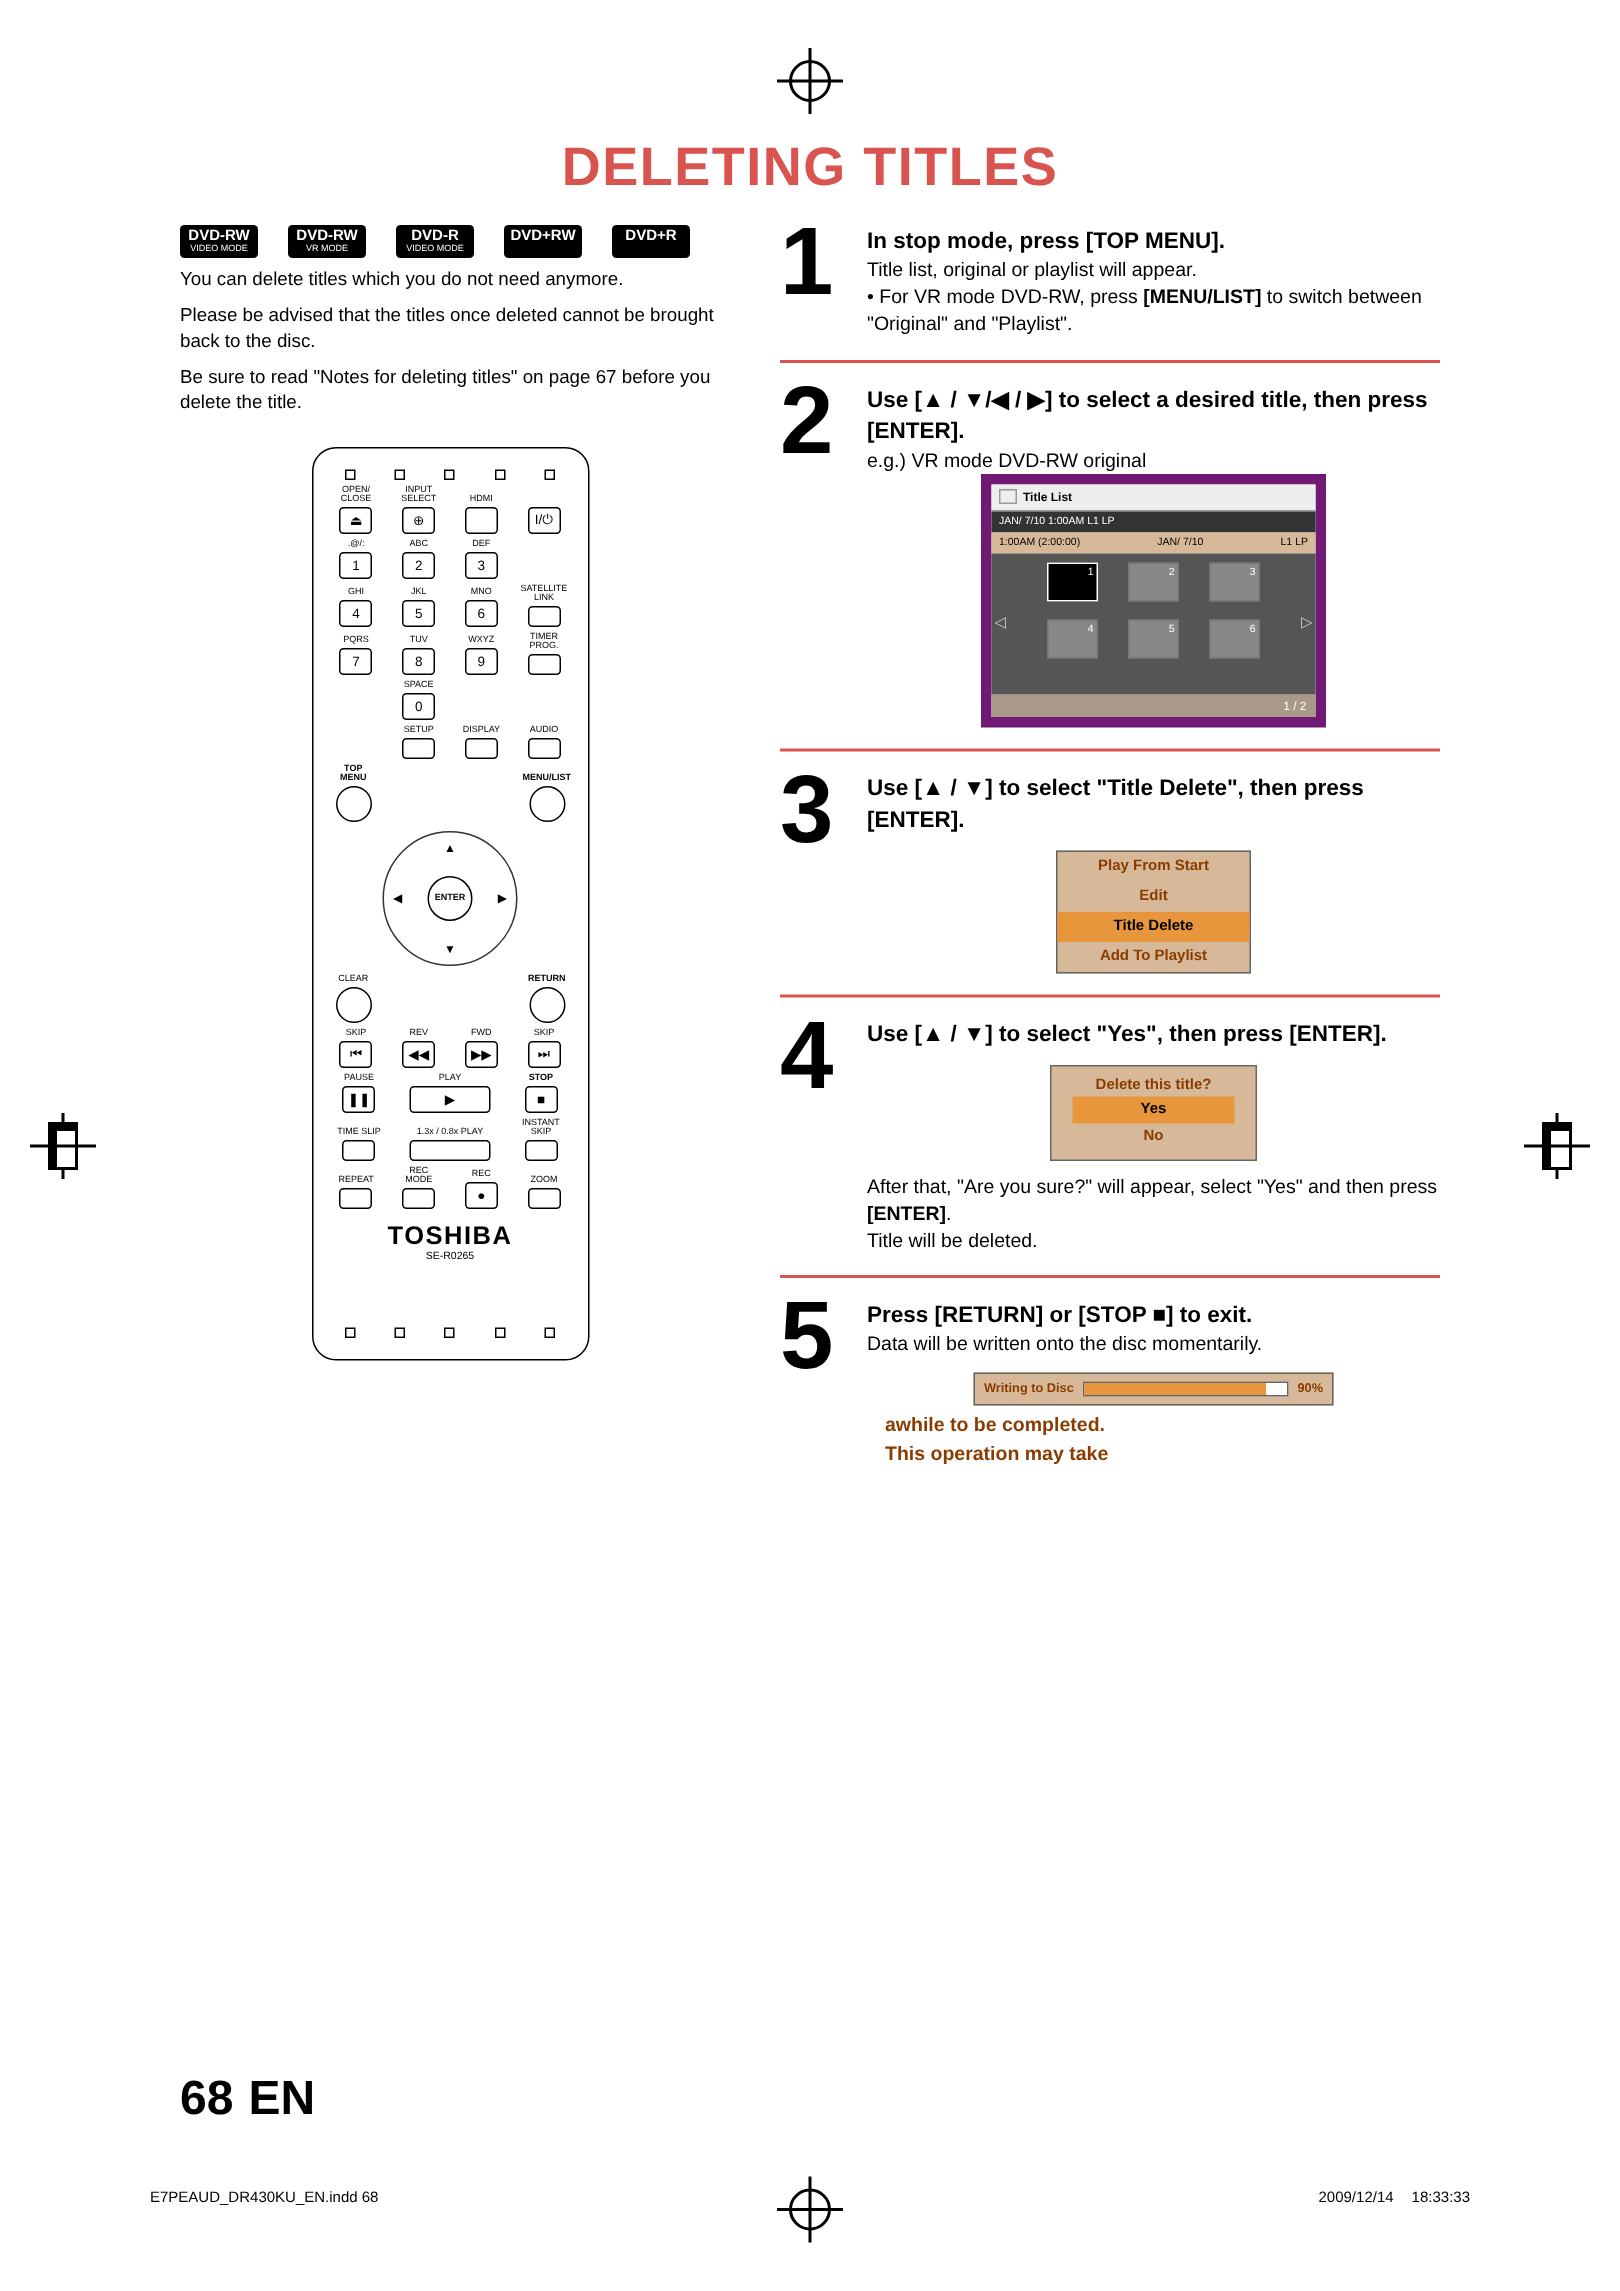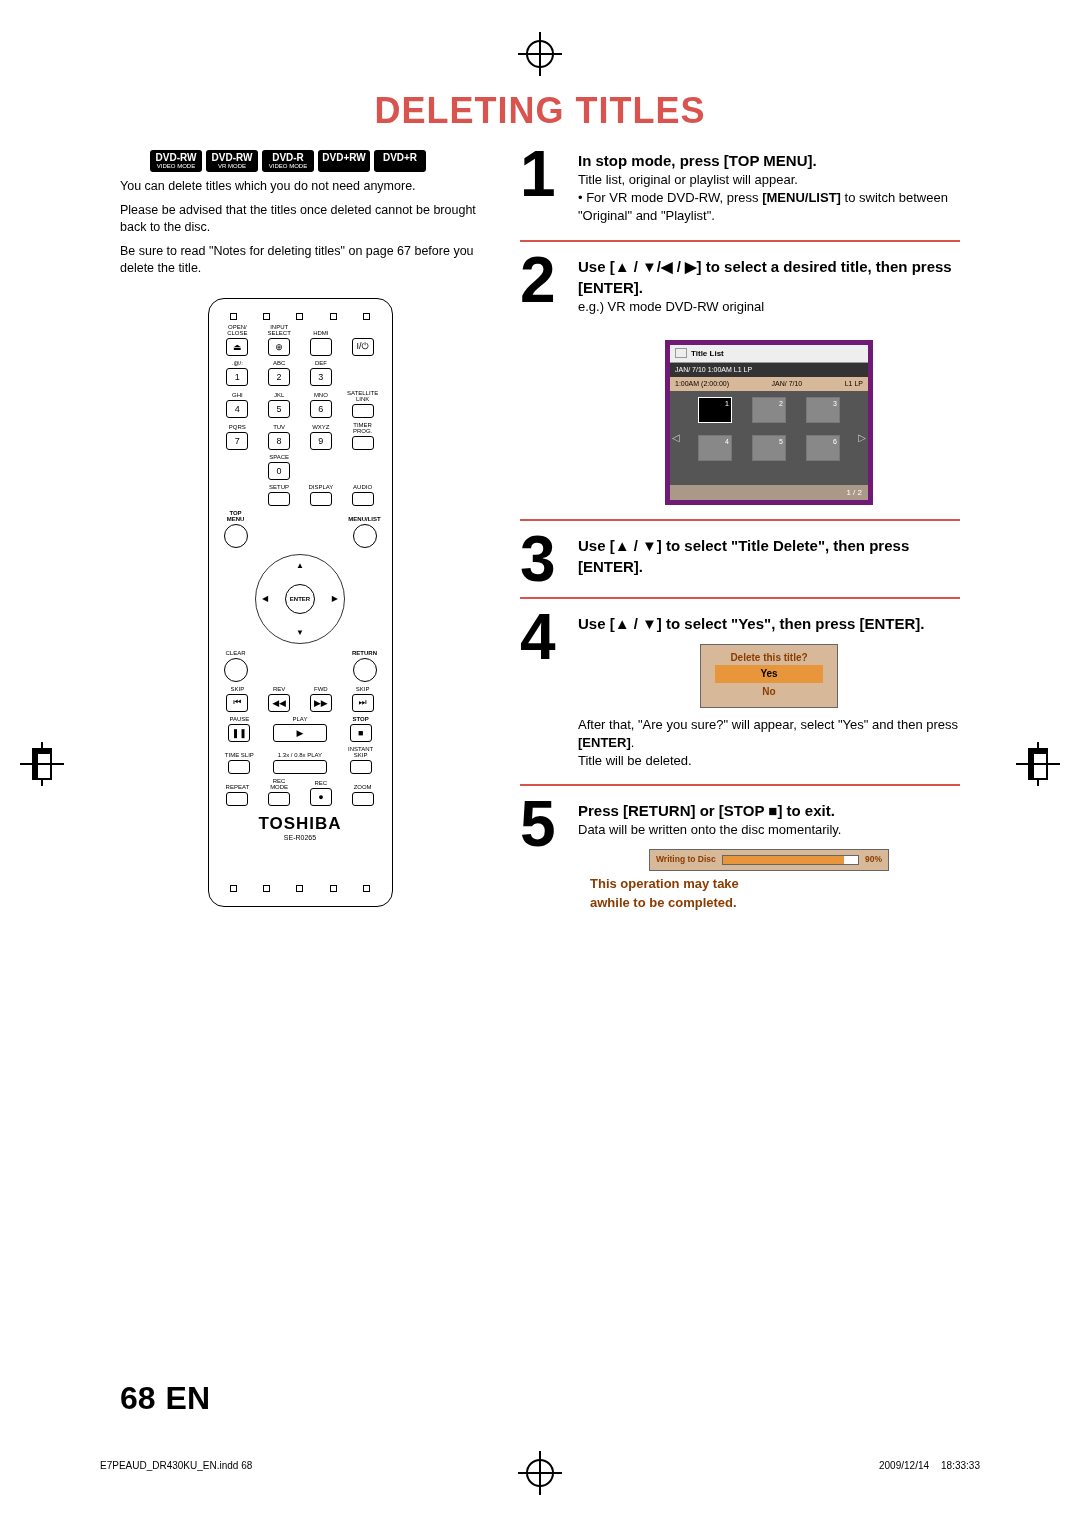--- a/index.html
+++ b/index.html
@@ -34,21 +34,21 @@
   font-size: 36px;
   font-weight: bold;
   color: #d9534f;
   letter-spacing: 1px;
   margin-bottom: 18px;
 }
 .content { display: flex; gap: 40px; }
 .left-col { width: 360px; }
 .right-col { flex: 1; }
 
-.disc-badges { display: flex; gap: 4px; margin-bottom: 6px; flex-wrap: wrap; margin-left: 30px; }
+.disc-badges { display: flex; gap: 20px; margin-bottom: 6px; flex-wrap: wrap; }
 .badge {
   background: #000; color: #fff; font-size: 8px; padding: 3px 4px;
   display: inline-flex; flex-direction: column; align-items: center; line-height: 1;
   border-radius: 3px; min-width: 52px;
 }
 .badge .top { font-weight: bold; font-size: 10px; }
 .badge .bot { font-size: 6px; }
 
 .intro p { font-size: 12.5px; line-height: 1.4; margin-bottom: 6px; }
 
@@ -85,22 +85,22 @@
   font-size: 64px; font-weight: 900; color: #000; line-height: 0.75;
   font-family: "Arial Black", Arial, sans-serif; width: 46px; flex-shrink: 0;
 }
 .step-body { flex: 1; font-size: 13px; line-height: 1.4; }
 .step-body .heading { font-weight: bold; font-size: 15px; }
 .step-body ul { list-style: none; }
 .step-body li::before { content: "• "; }
 .bold { font-weight: bold; margin-top: 28px; }
 
 .title-list {
-  width: 208px; border: 5px solid #701a75;
-  font-size: 8px; margin: 24px auto 0;
+  width: 230px; border: 7px solid #701a75;
+  font-size: 8px; margin: 0 auto 0;
 }
 .title-list .tl-head { background:#eee; padding:3px 5px; font-weight:bold; border-bottom:1px solid #999; display:flex; gap:4px; align-items:center; }
 .title-list .tl-info { background:#333; color:#fff; padding:2px 5px; font-size:7px; }
 .title-list .tl-sub { background:#d7b999; padding:2px 5px; display:flex; justify-content:space-between; font-size:7px; }
 .title-list .tl-grid { background:#555; height:94px; position:relative; padding:6px 10px; }
 .title-list .thumb-row { display:flex; gap:20px; justify-content:center; margin-bottom:12px; }
 .title-list .thumb { width:34px; height:26px; background:#888; border:1px solid #777; position:relative; text-align:center; }
 .title-list .thumb.sel { background:#000; border-color:#fff; }
 .title-list .thumb .tn { position:absolute; top:1px; right:2px; font-size:7px;color:#fff; }
 .title-list .tl-arrow { position:absolute; top:50%; transform:translateY(-50%); color:#ccc; font-size:10px; }
@@ -452,20 +452,26 @@
           </div>
           <div class="tl-foot">1 / 2</div>
         </div>
       </div>
     </div>
 
     <div class="step">
       <div class="step-num">3</div>
       <div class="step-body">
         <div class="heading">Use [▲ / ▼] to select "Title Delete", then press [ENTER].</div>
+        <div class="menu-box">
+          <div>Play From Start</div>
+          <div>Edit</div>
+          <div class="hilite">Title Delete</div>
+          <div>Add To Playlist</div>
+        </div>
       </div>
     </div>
 
     <div class="step">
       <div class="step-num">4</div>
       <div class="step-body">
         <div class="heading">Use [▲ / ▼] to select "Yes", then press [ENTER].</div>
         <div class="dialog">
           <div>Delete this title?</div>
           <div class="opt sel">Yes</div>
@@ -481,22 +487,22 @@
       <div class="step-body">
         <div class="heading">Press [RETURN] or [STOP ■] to exit.</div>
         <div>Data will be written onto the disc momentarily.</div>
         <div class="writebox">
           <span>Writing to Disc</span>
           <div class="progress">
               <div class="bar" style="width:90%"></div>
             </div>
           <span>90%</span>
         </div>
+        <div class="warn">awhile to be completed.</div>
         <div class="warn">This operation may take</div>
-        <div class="warn">awhile to be completed.</div>
       </div>
     </div>
   </div>
 </div>
 
 <div class="pagefoot">
   <span>68</span><span class="en">EN</span>
 </div>
 
 <div class="print-meta">

